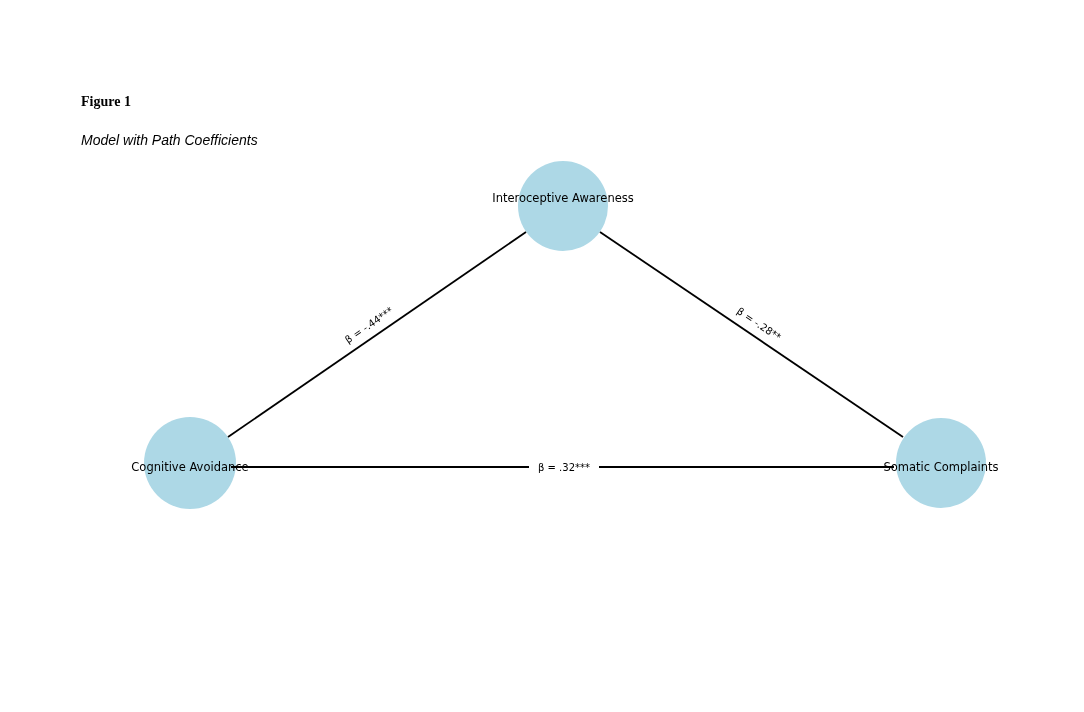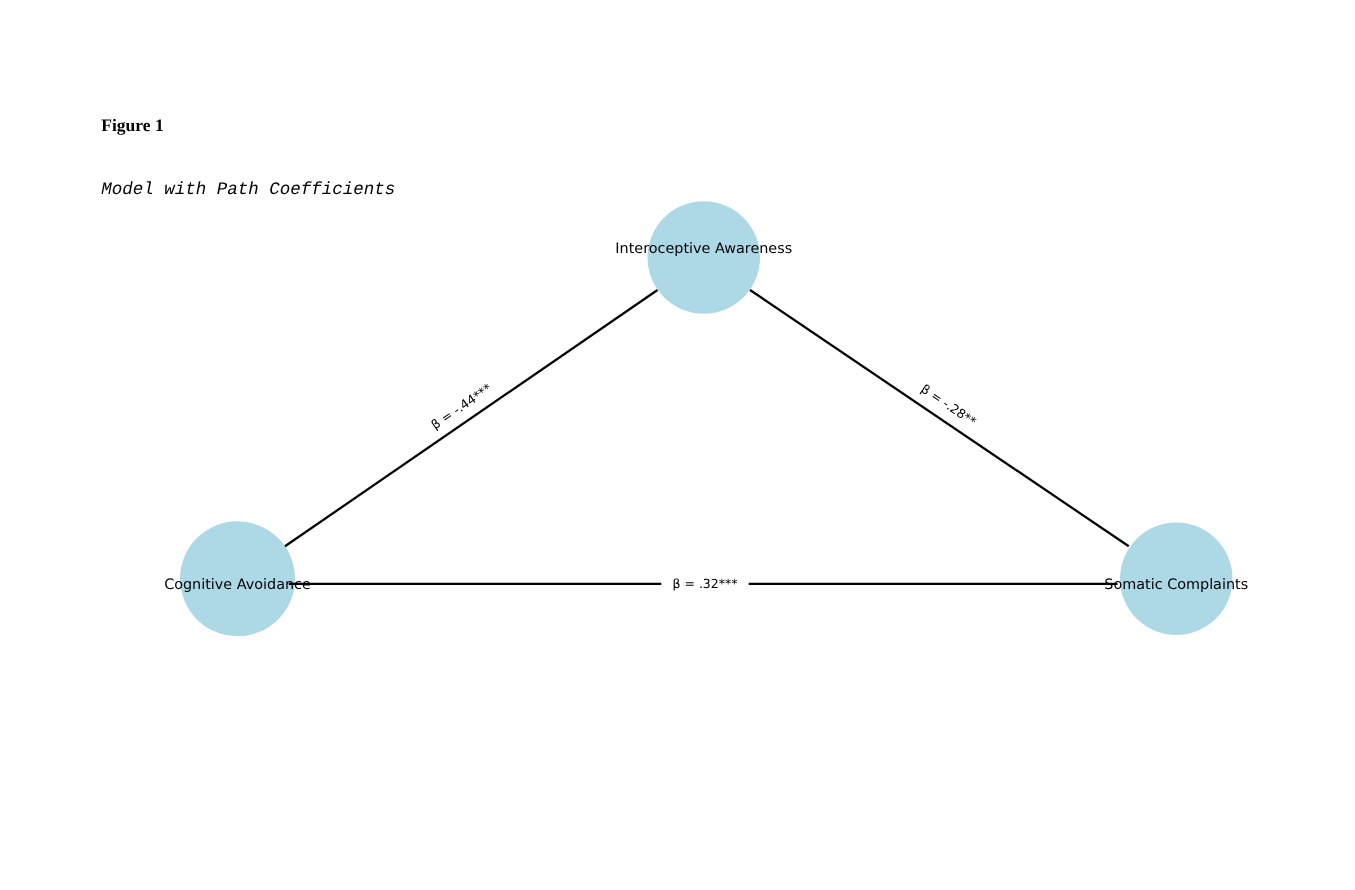--- a/index.html
+++ b/index.html
@@ -20,22 +20,22 @@
     left: 81px;
     top: 94px;
     font-family: "Liberation Serif", serif;
     font-weight: bold;
     font-size: 14px;
     color: #000000;
   }
   .figure-caption {
     position: absolute;
     left: 81px;
-    top: 144px;
-    font-family: Liberation Mono, monospace;
+    top: 132px;
+    font-family: Liberation Sans, sans-serif;
     font-style: italic;
     font-size: 14px;
     color: #000000;
   }
   svg.diagram {
     position: absolute;
     left: 0;
     top: 0;
   }
   .node-label {

